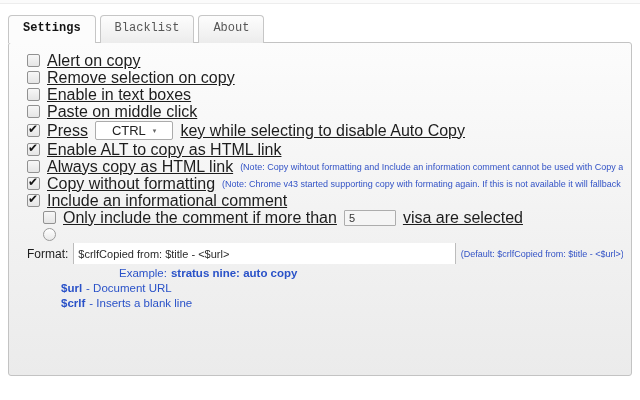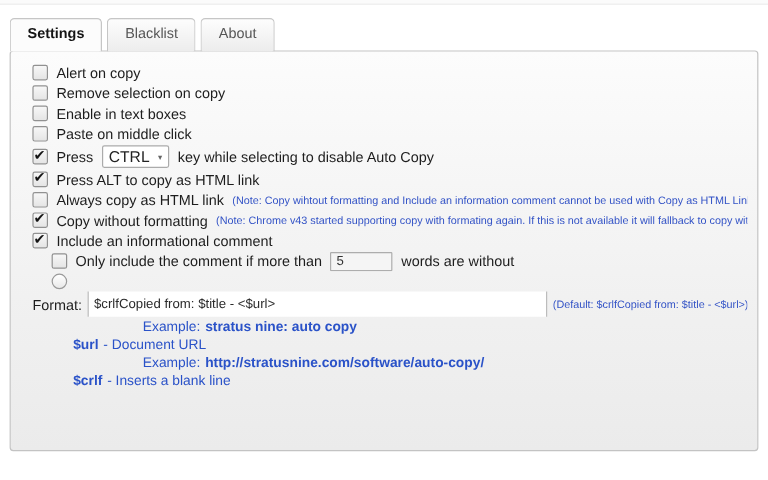--- a/index.html
+++ b/index.html
@@ -3,41 +3,41 @@
 <meta charset="utf-8">
 <style>
   * { box-sizing: border-box; margin: 0; padding: 0; }
   html, body { background: #ffffff; }
   body { font-family: "Liberation Sans", sans-serif; }
   .stage { position: relative; width: 640px; height: 400px; background: #fff; overflow: hidden; }
 
   .top-strip { height: 4px; background: #fbfbfb; border-bottom: 1px solid #ededed; }
 
   
-  .tabs { display: flex; gap: 4px; padding-left: 8px; margin-top: 11px; position: relative; z-index: 2; }
+  .tabs { display: flex; gap: 4px; padding-left: 8px; margin-top: 11px; position: relative; z-index: 2; font-family: Liberation Mono, monospace; }
   .tab {
     font-size: 12px; color: #565656; padding: 5px 14px 6px;
     border: 1px solid #c6c6c6; border-bottom: none; border-radius: 4px 4px 0 0;
     background: linear-gradient(#fdfdfd, #ececec); cursor: pointer; margin-bottom: -1px;
     white-space: nowrap;
   }
   .tab.active { background: #fcfcfc; font-weight: bold; color: #141414; padding-bottom: 8px; }
 
   
   .panel {
     position: relative; z-index: 1; margin: 0 8px;
     border: 1px solid #c3c3c3; border-radius: 3px;
     background: linear-gradient(180deg, #fcfcfc 0%, #f2f2f2 55%, #ebebeb 100%);
     padding: 9px 8px 6px 8px; height: 334px; overflow: hidden;
   }
 
   .row { display: flex; align-items: center; height: 17px; padding-left: 10px; gap: 7px; overflow: hidden; white-space: nowrap; }
   .row.tall { height: 21px; }
   .sub { margin-left: 16px; }
-  .lbl { font-size: 12px; color: #1d1d1d; }
+  .lbl { font-size: 16px; color: #1d1d1d; text-decoration: underline; }
   .note { font-size: 9px; color: #3353c6; flex: 0 1 auto; min-width: 0; overflow: hidden; }
 
   
   .cb {
     width: 13px; height: 13px; flex-shrink: 0; position: relative;
     border: 1px solid #919191; border-radius: 2px;
     background: linear-gradient(#f7f7f7, #e5e5e5); cursor: pointer;
   }
   .cb[data-checked="true"]::after {
     content: "\2714"; position: absolute; top: -3px; left: 0px;
@@ -51,21 +51,21 @@
   }
   .rb[data-selected="true"]::after {
     content: ""; position: absolute; left: 3px; top: 3px; width: 5px; height: 5px;
     border-radius: 50%; background: #2e2e2e;
   }
 
   
   .key-select {
     display: inline-flex; align-items: center; gap: 7px; height: 19px;
     border: 1px solid #ababab; border-radius: 2px; background: #fff;
-    padding: 0 5px; font-size: 13px; color: #222; cursor: pointer;
+    padding: 0 16px; font-size: 13px; color: #222; cursor: pointer;
   }
   .key-select .arrow { font-size: 7px; color: #666; }
 
   .words-input {
     width: 52px; height: 16px; border: 1px solid #adadad; border-radius: 1px;
     background: #f5f5f5; font-family: "Liberation Sans", sans-serif;
     font-size: 11px; color: #333; padding: 0 4px;
   }
 
   .fmt-row { display: flex; align-items: center; gap: 5px; padding-left: 10px; height: 21px; overflow: hidden; white-space: nowrap; }
@@ -125,21 +125,21 @@
       <span class="lbl">Press</span>
       <span class="key-select">
         <span>CTRL</span>
         <span class="arrow">▾</span>
       </span>
       <span class="lbl">key while selecting to disable Auto Copy</span>
     </div>
 
     <div class="row">
       <span class="cb" data-checked="true"></span>
-      <span class="lbl">Press ALT to copy as HTML link</span>
+      <span class="lbl">Enable ALT to copy as HTML link</span>
     </div>
 
     <div class="row">
       <span class="cb" data-checked="false"></span>
       <span class="lbl">Always copy as HTML link</span>
       <span class="note">(Note: Copy wihtout formatting and Include an information comment cannot be used with Copy as HTML Link and visa versa)</span>
     </div>
 
     <div class="row">
       <span class="cb" data-checked="true"></span>
@@ -149,21 +149,21 @@
 
     <div class="row">
       <span class="cb" data-checked="true"></span>
       <span class="lbl">Include an informational comment</span>
     </div>
 
     <div class="row sub">
       <span class="cb" data-checked="false"></span>
       <span class="lbl">Only include the comment if more than</span>
       <input class="words-input" type="text" value="5" style="">
-      <span class="lbl">words are without</span>
+      <span class="lbl">visa are selected</span>
     </div>
 
     <div class="row sub">
       <span class="rb" data-selected="false"></span>
     </div>
 
 
     <div class="fmt-row">
       <span class="fmt-label">Format:</span>
       <input class="fmt-input" type="text" value="$crlfCopied from: $title - &lt;$url&gt;" style="">
@@ -172,23 +172,20 @@
 
     <div class="vars">
 
       <div class="v-ex">
         <span class="v-exl">Example:</span><b>stratus nine: auto copy</b>
       </div>
 
       <div class="v-line">
         <b>$url</b><span class="v-desc">- Document URL</span>
       </div>
-      <div class="v-ex">
-        <span class="v-exl">Example:</span><b>http://stratusnine.com/software/auto-copy/</b>
-      </div>
 
       <div class="v-line">
         <b>$crlf</b><span class="v-desc">- Inserts a blank line</span>
       </div>
     </div>
 
   </div>
 </div>
 
 </body></html>

